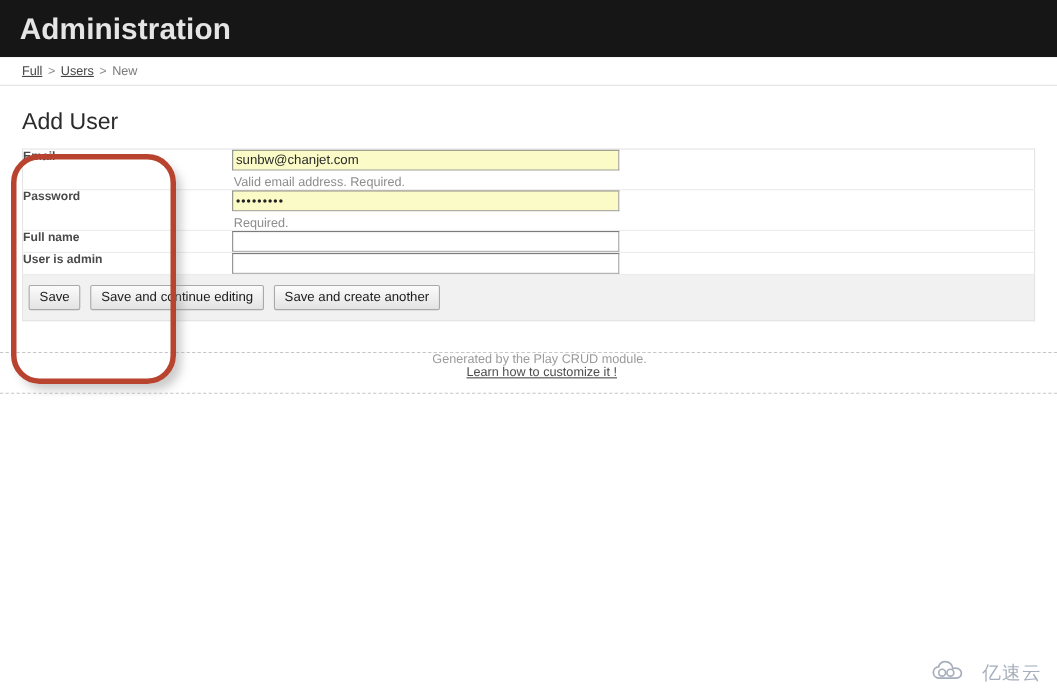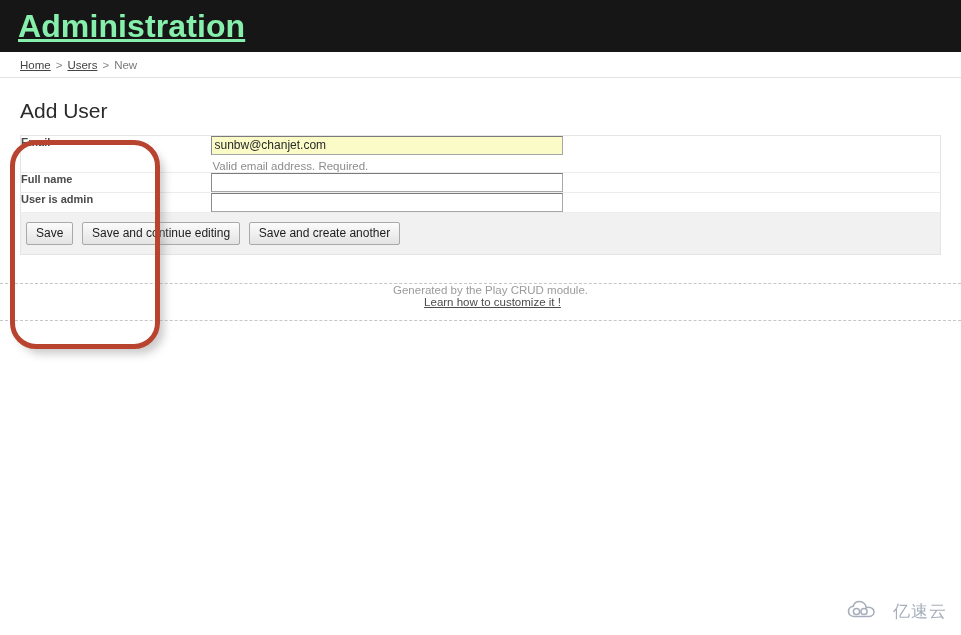--- a/index.html
+++ b/index.html
@@ -21,26 +21,25 @@
   
   .topbar {
     height: 52px;
     background: #161616;
     display: flex;
     align-items: center;
     padding: 0 0 0 18px;
     box-sizing: border-box;
   }
   .topbar-title {
-    color: #86efac;
-    font-size: 32px;
+    color: #e5e5e5;
+    font-size: 27px;
     font-weight: bold;
     letter-spacing: 0.1px;
     line-height: 1;
-    text-decoration: underline;
   }
 
   
   .breadcrumb {
     height: 26px;
     box-sizing: border-box;
     border-bottom: 1px solid #e2e2e2;
     padding: 0 0 0 20px;
     display: flex;
     align-items: center;
@@ -204,41 +203,48 @@
   }
 </style>
 </head>
 <body>
 
 <div class="topbar">
   <div class="topbar-title">Administration</div>
 </div>
 
 <div class="breadcrumb">
-  <a href="#">Home</a>
+  <a href="#">Full</a>
   <span class="sep">&gt;</span>
   <a href="#">Users</a>
   <span class="sep">&gt;</span>
   <span class="current">New</span>
 </div>
 
 <h1 class="page-heading">Add User</h1>
 
 <div class="form-wrap">
 
   <table class="form-table">
     <tbody>
       <tr class="field-row">
         <td class="label-cell">Email</td>
         <td class="input-cell">
           <div class="text-input autofilled">sunbw@chanjet.com</div>
           <div class="help-text">Valid email address. Required.</div>
         </td>
       </tr>
 
+      <tr class="field-row">
+        <td class="label-cell">Password</td>
+        <td class="input-cell">
+          <div class="text-input autofilled pw-dots">•••••••••</div>
+          <div class="help-text">Required.</div>
+        </td>
+      </tr>
 
       <tr class="field-row">
         <td class="label-cell">Full name</td>
         <td class="input-cell">
           <div class="text-input"></div>
         </td>
       </tr>
 
       <tr class="field-row">
         <td class="label-cell">User is admin</td>

